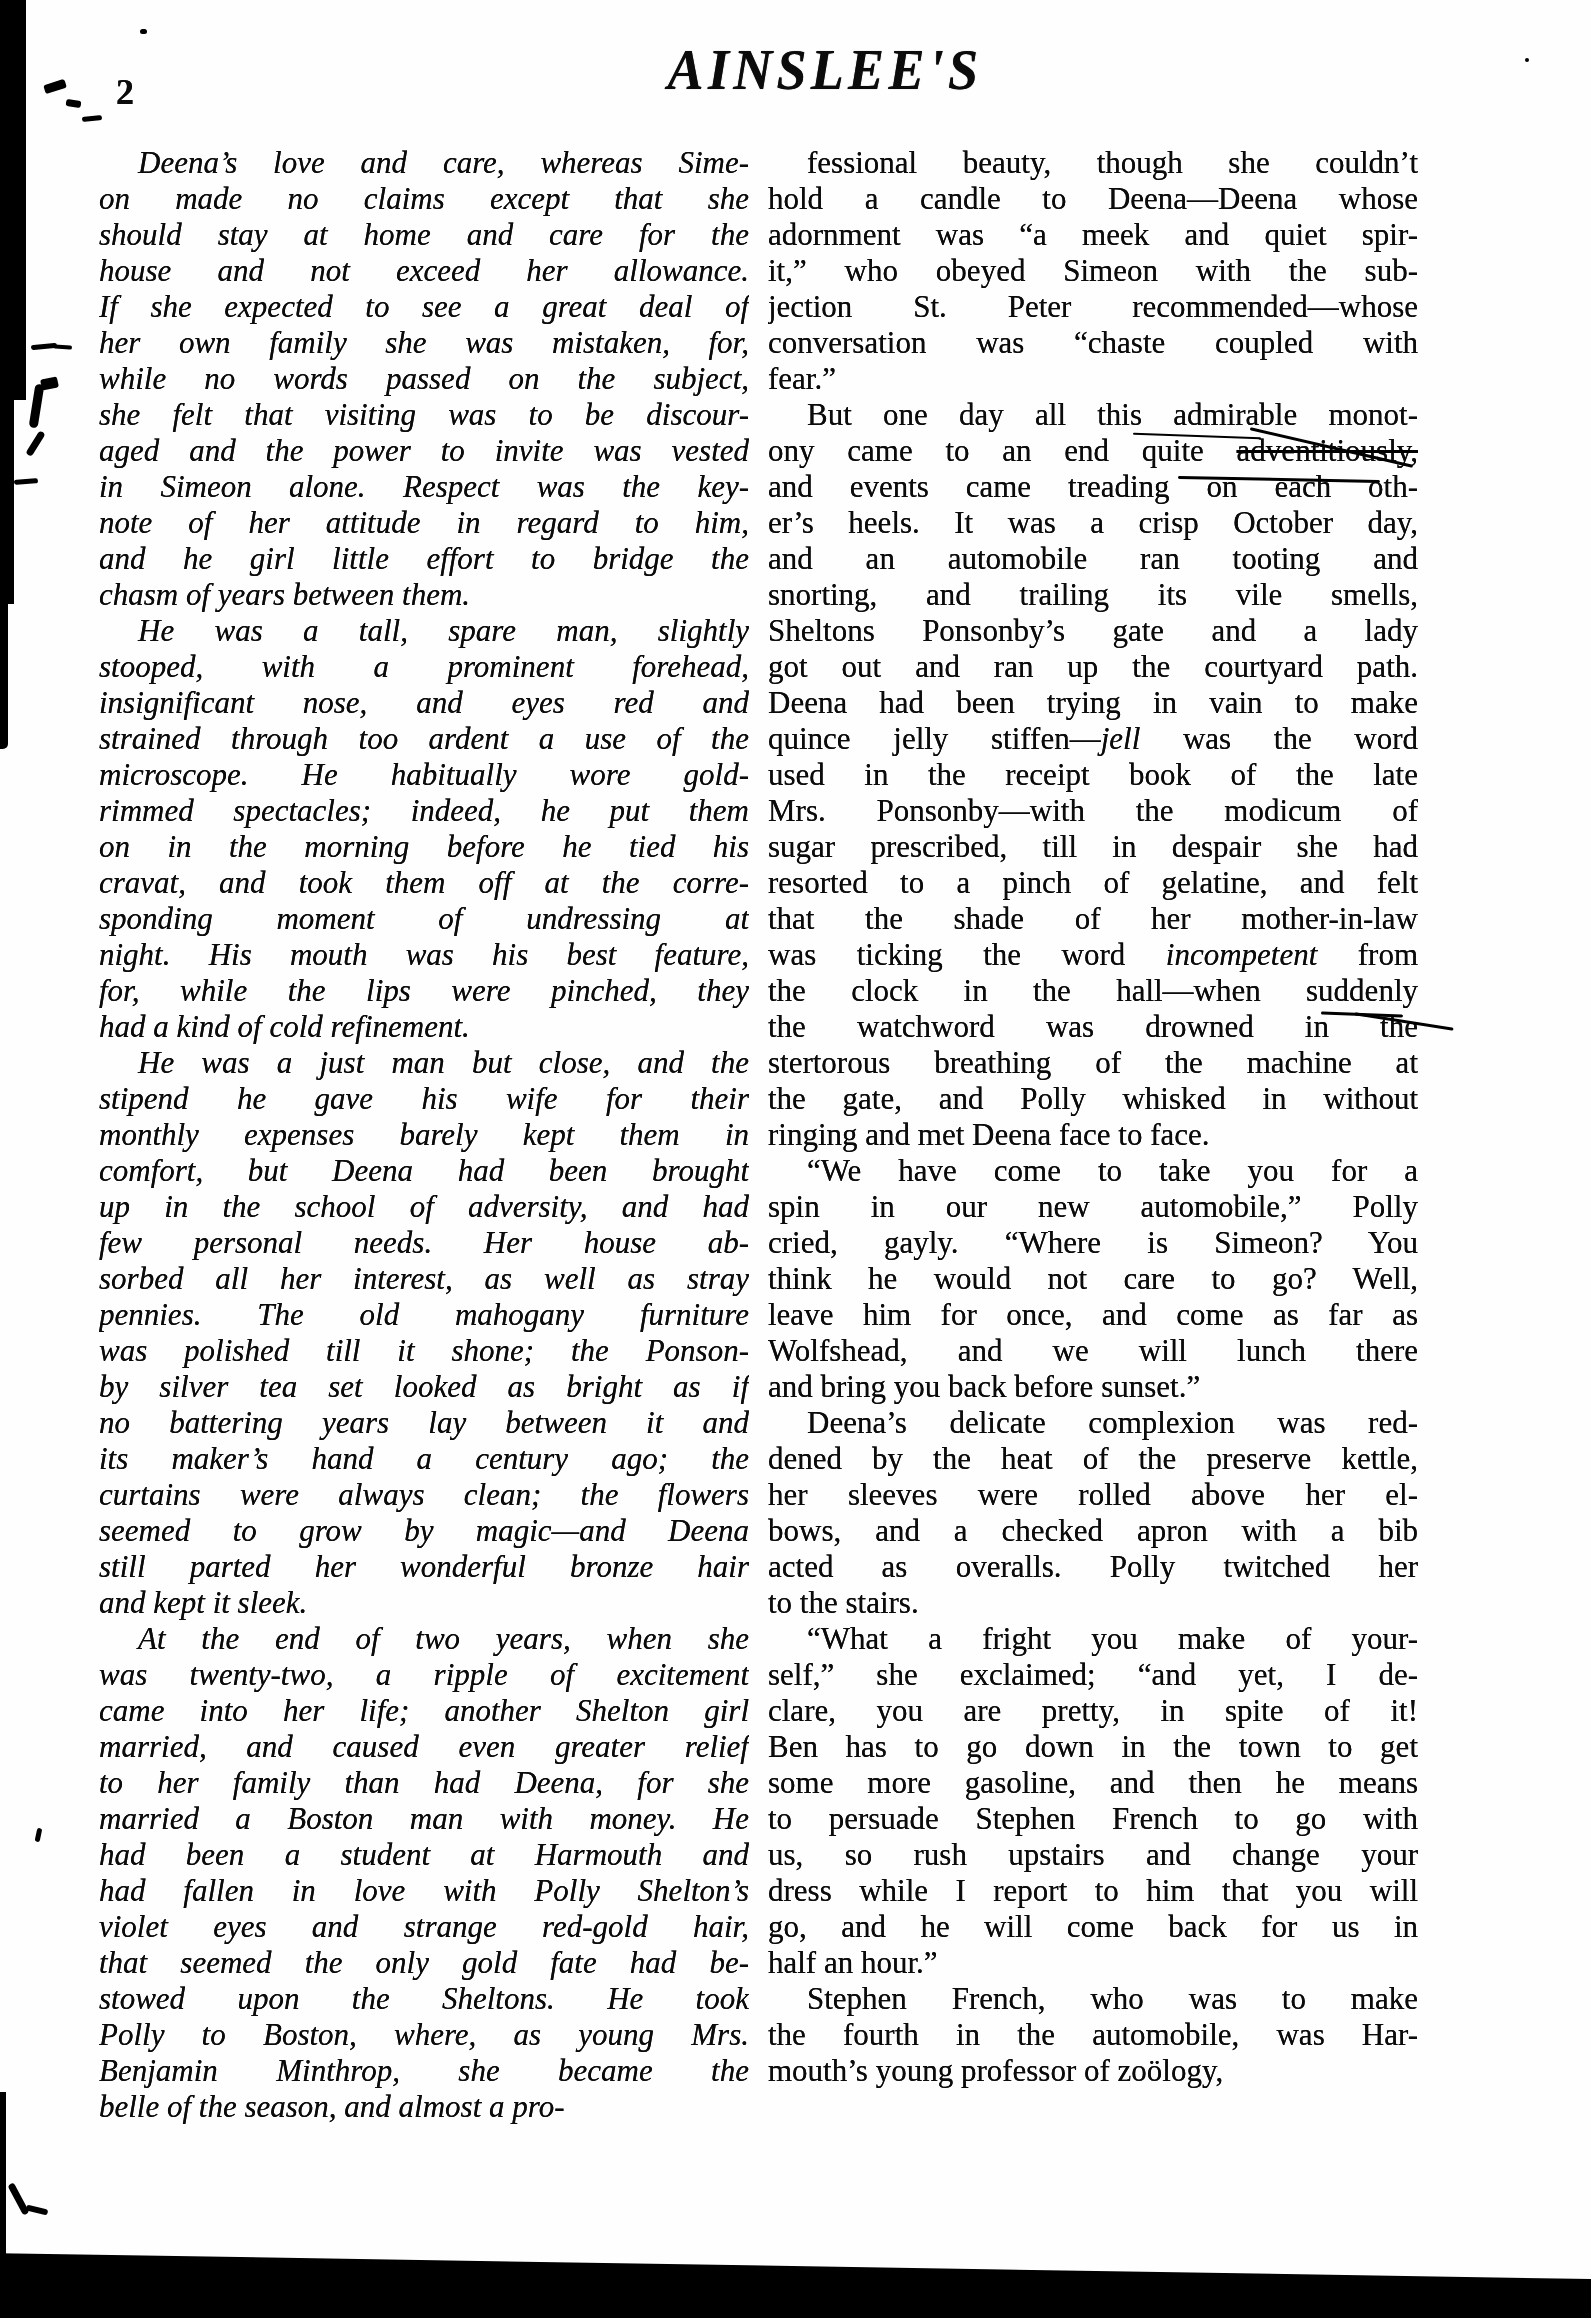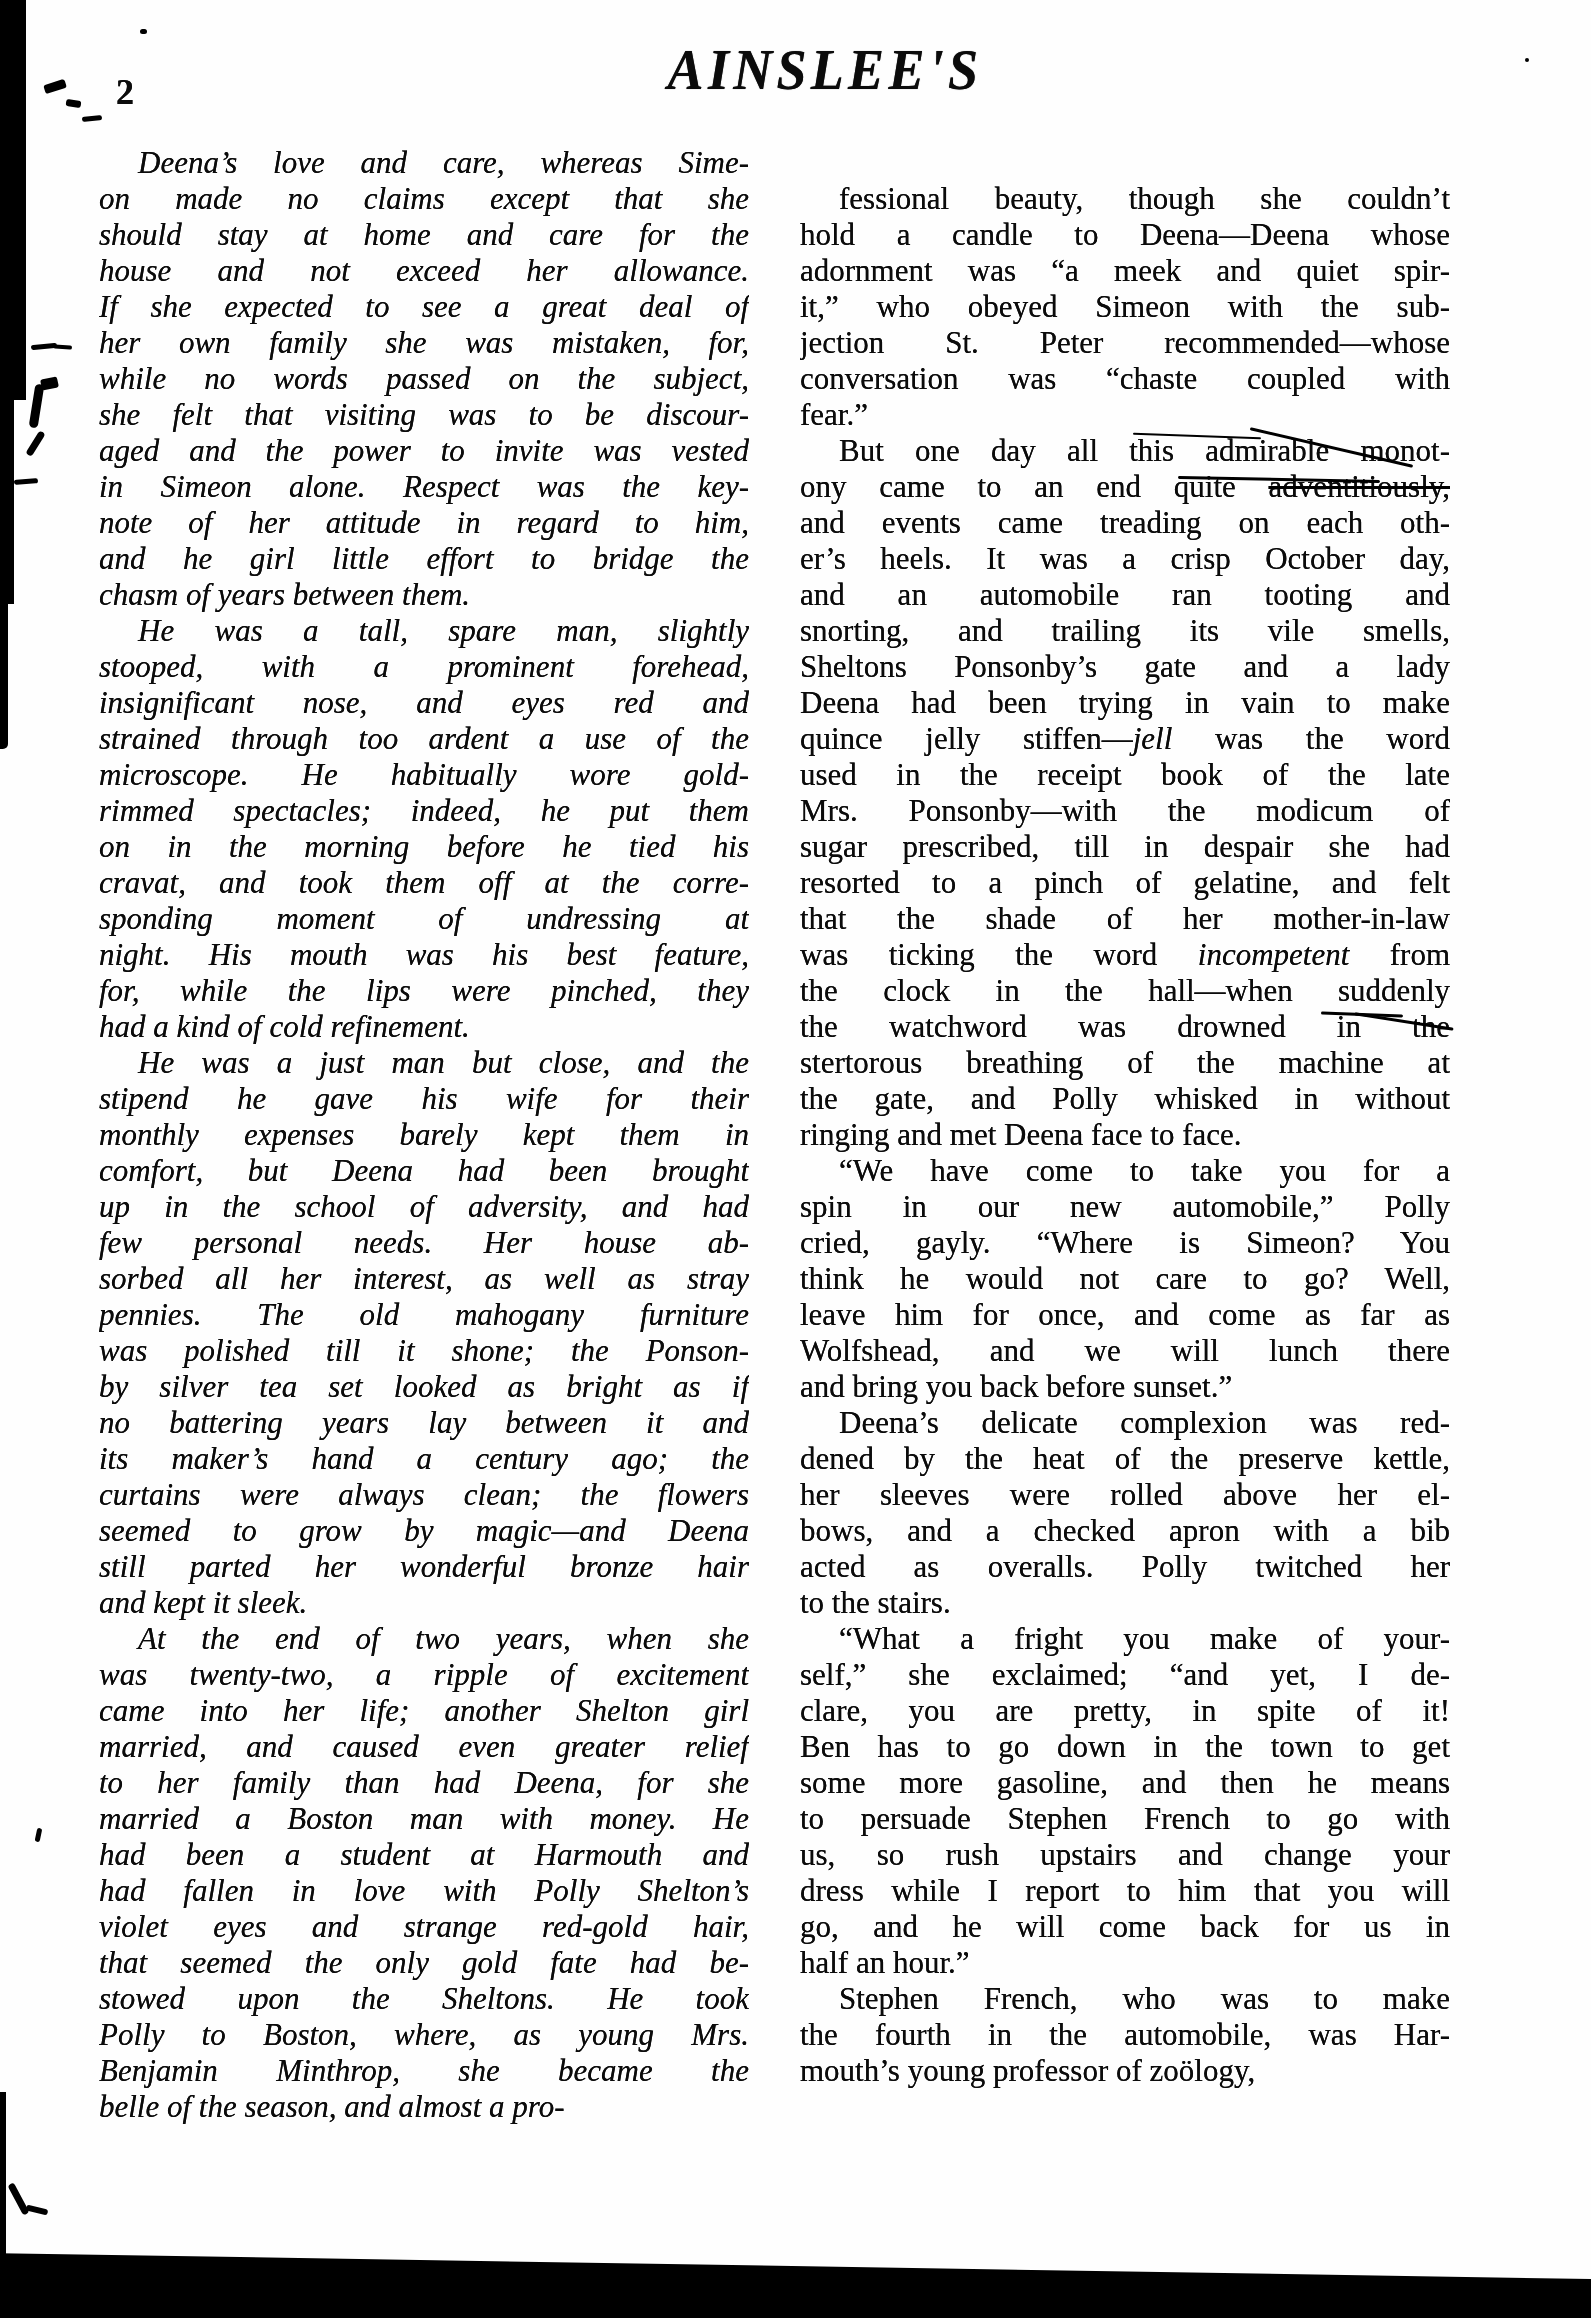--- a/index.html
+++ b/index.html
@@ -18,21 +18,21 @@
   #masthead {
     position:absolute; left:655px; top:39px; width:340px;
     text-align:center; font-style:italic; font-weight:700;
     font-size:54px; letter-spacing:4.3px; transform:scaleY(1.04);
     text-shadow:0 0 0.7px rgba(0,0,0,.85);
     white-space:nowrap;
   }
   
   .col { position:absolute; top:145px; width:650px; }
   #col-left  { left:99px;font-style:italic; }
-  #col-right { left:800px;margin-top:36px; }
+  #col-right { left:768px; }
   .line {
     height:36px; line-height:36px; font-size:31px;
     text-align:justify; text-align-last:justify;
     overflow:hidden; box-sizing:border-box;
     text-shadow:0 0 0.5px rgba(0,0,0,.9);
   }
   .line.first { padding-left:39px; }
   .line.last  { text-align-last:left; }
   .line i { }
   .struck { text-decoration:line-through; text-decoration-thickness:2.6px; text-decoration-color:#000; }
@@ -144,20 +144,21 @@
       <div class="line">jection St. Peter recommended—whose</div>
       <div class="line">conversation was “chaste coupled with</div>
       <div class="line last">fear.”</div>
       <div class="line first">But one day all this admirable monot-</div>
       <div class="line">ony came to an end quite <span class="struck">adventitiously,</span></div>
       <div class="line">and events came treading on each oth-</div>
       <div class="line">er’s heels.  It was a crisp October day,</div>
       <div class="line">and an automobile ran tooting and</div>
       <div class="line">snorting, and trailing its vile smells,</div>
       <div class="line">Sheltons Ponsonby’s gate and a lady</div>
+      <div class="line">got out and ran up the courtyard path.</div>
       <div class="line">Deena had been trying in vain to make</div>
       <div class="line">quince jelly stiffen—<i>jell</i> was the word</div>
       <div class="line">used in the receipt book of the late</div>
       <div class="line">Mrs. Ponsonby—with the modicum of</div>
       <div class="line">sugar prescribed, till in despair she had</div>
       <div class="line">resorted to a pinch of gelatine, and felt</div>
       <div class="line">that the shade of her mother-in-law</div>
       <div class="line">was ticking the word <i>incompetent</i> from</div>
       <div class="line">the clock in the hall—when suddenly</div>
       <div class="line">the watchword was drowned in the</div>

